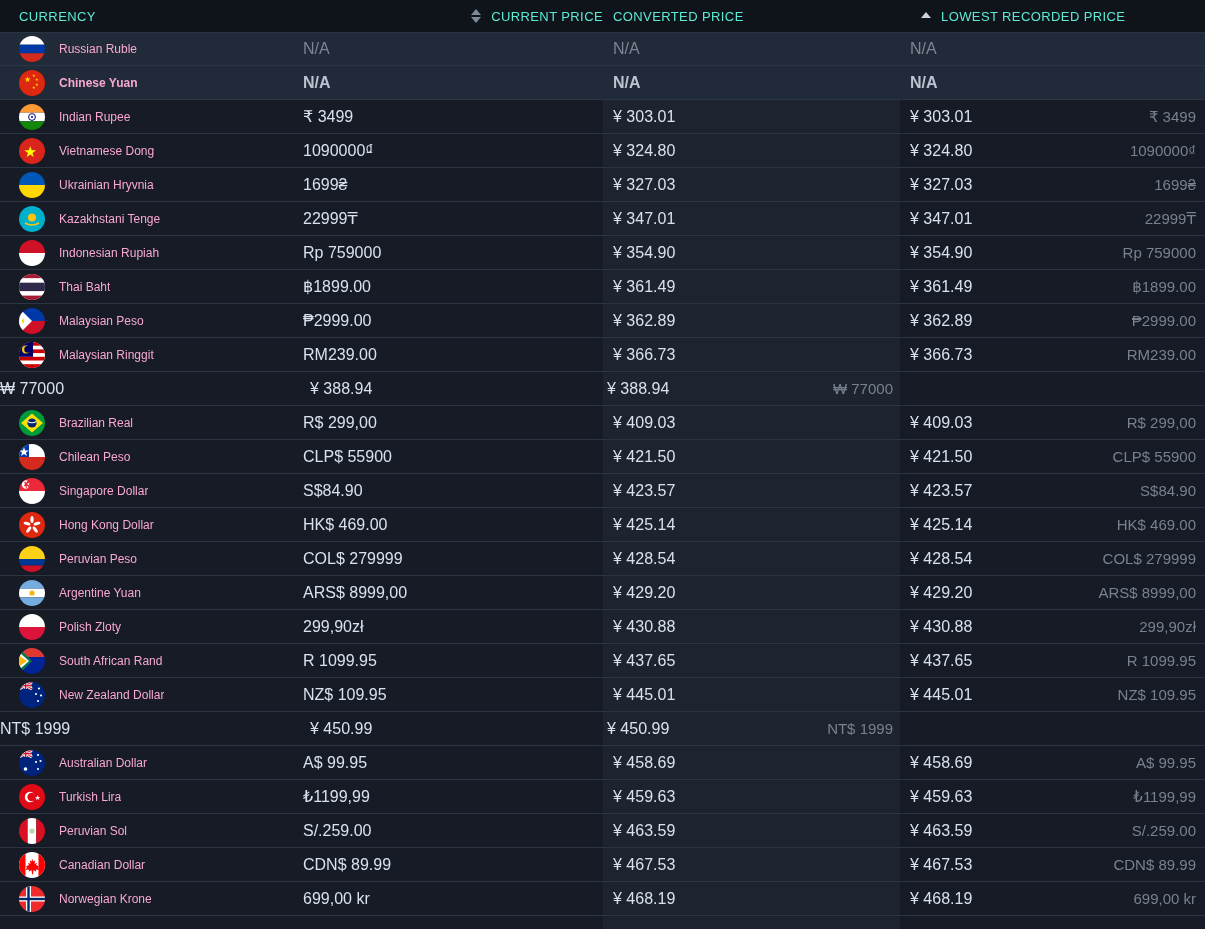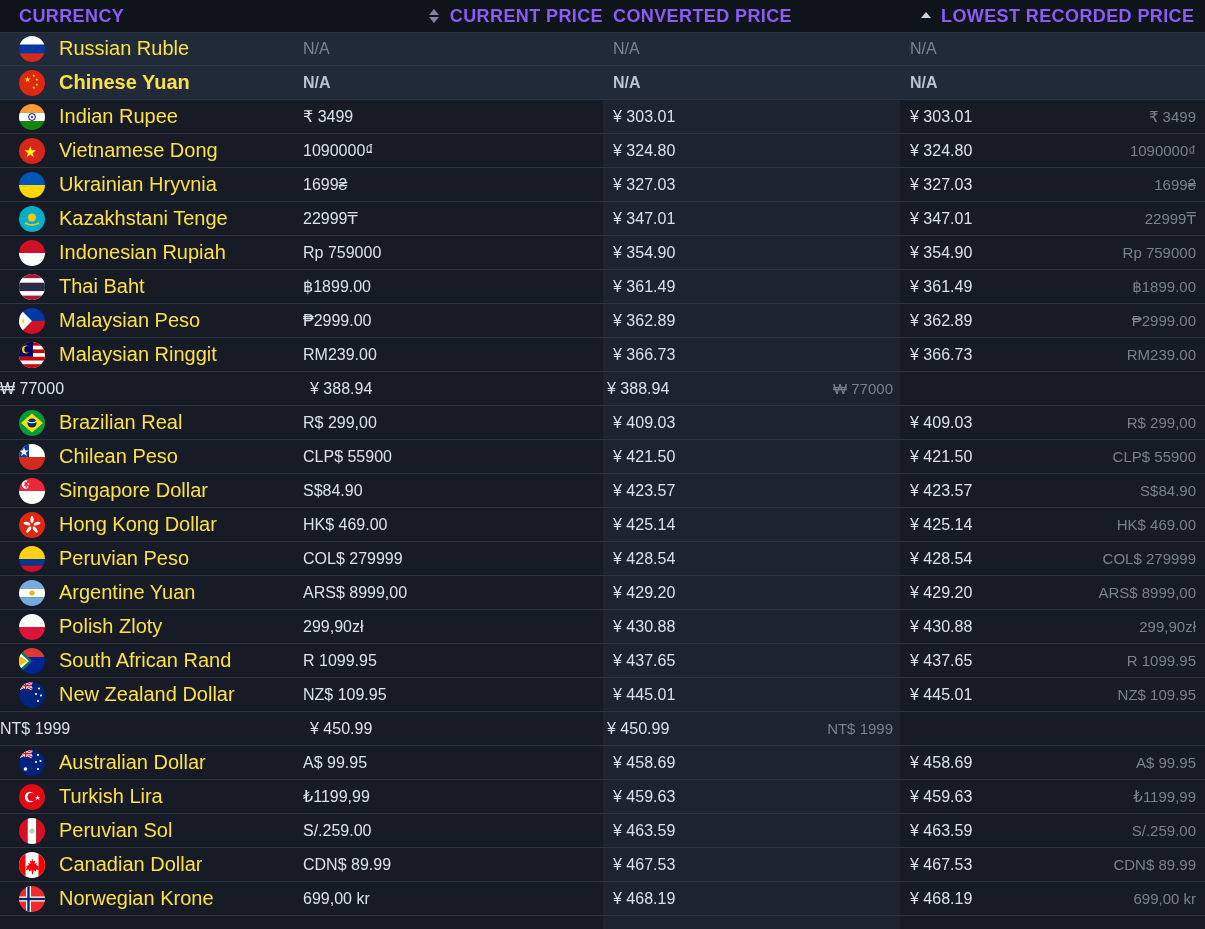--- a/index.html
+++ b/index.html
@@ -13,22 +13,22 @@
 
   
   .thead{
     display:flex;align-items:center;
     height:32px;
     background:#0f131a;
     border-bottom:1px solid #2a3342;
     position:relative;z-index:3;
   }
   .th{
-    font-size:18px;font-weight:bold;letter-spacing:.4px;
-    color:#8b5cf6;white-space:nowrap;
+    font-size:13px;font-weight:normal;letter-spacing:.4px;
+    color:#5eead4;white-space:nowrap;
     display:flex;align-items:center;
     height:100%;
     box-sizing:border-box;
   }
   .th.c1{width:303px;padding-left:19px;}
   .th.c2{width:300px;justify-content:flex-end;}
   .th.c3{width:297px;padding-left:10px;}
   .th.c4{width:305px;}
   .sort{
     display:inline-flex;flex-direction:column;align-items:center;justify-content:center;
@@ -77,21 +77,21 @@
 
   .row.bold .cell{font-weight:bold;color:#f2f6fb;}
 
   .flag{
     width:26px;height:26px;border-radius:50%;
     flex:none;margin-right:14px;
     overflow:hidden;position:relative;
     box-shadow:0 0 0 1px rgba(0,0,0,.35) inset;
   }
   .flag svg{display:block;width:26px;height:26px;}
-  .name{font-size:20px;color:#fde047;overflow:hidden;text-overflow:clip;}
+  .name{font-size:12px;color:#f9a8d4;overflow:hidden;text-overflow:clip;}
 
   .na{color:#7c8593;}
   .row.bold .na{color:#b9c3d1;}
 
   .alt{
     position:absolute;right:9px;top:0;bottom:0;
     display:flex;align-items:center;
     font-size:15px;color:#78828f;white-space:nowrap;
   }
 </style>

